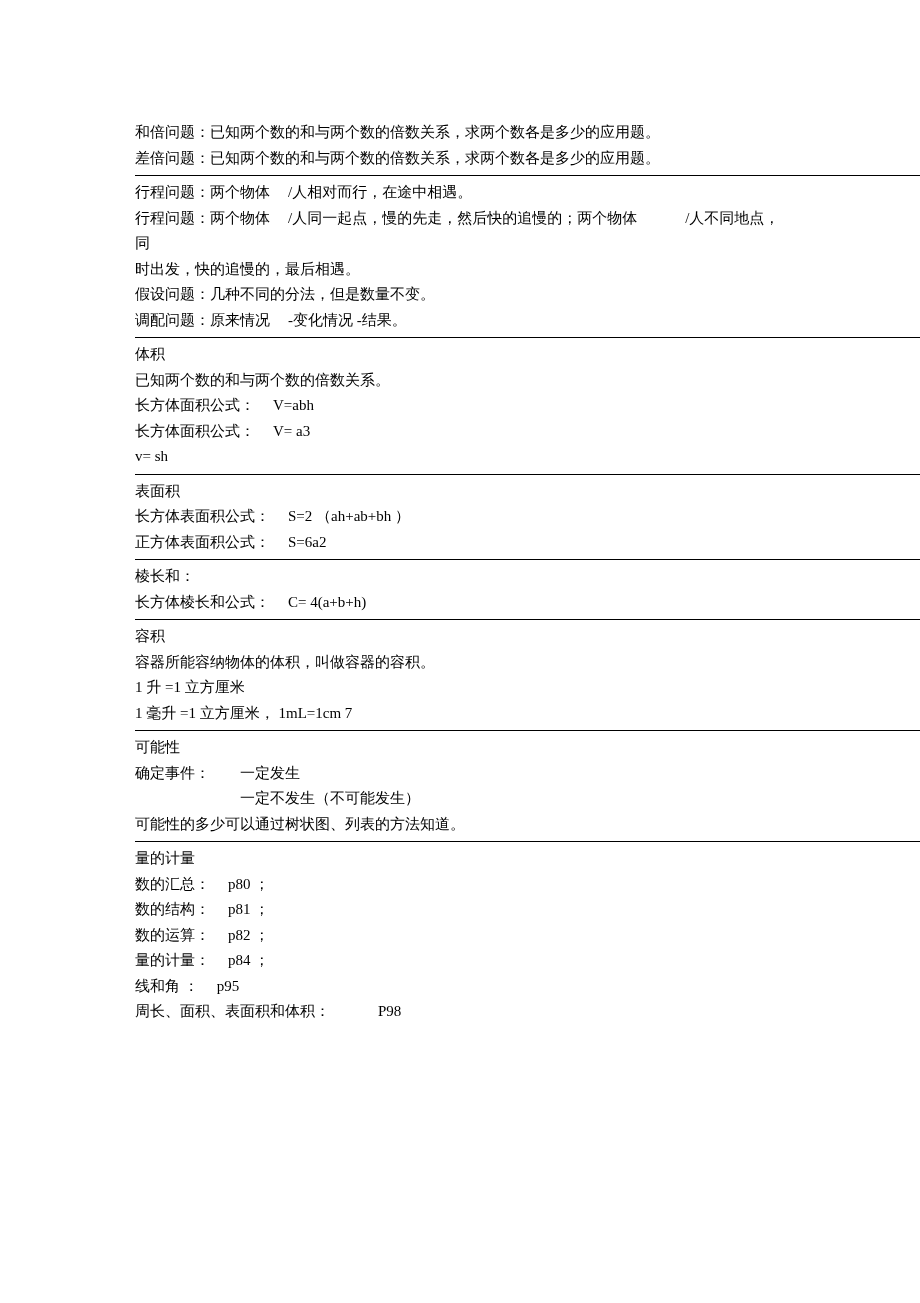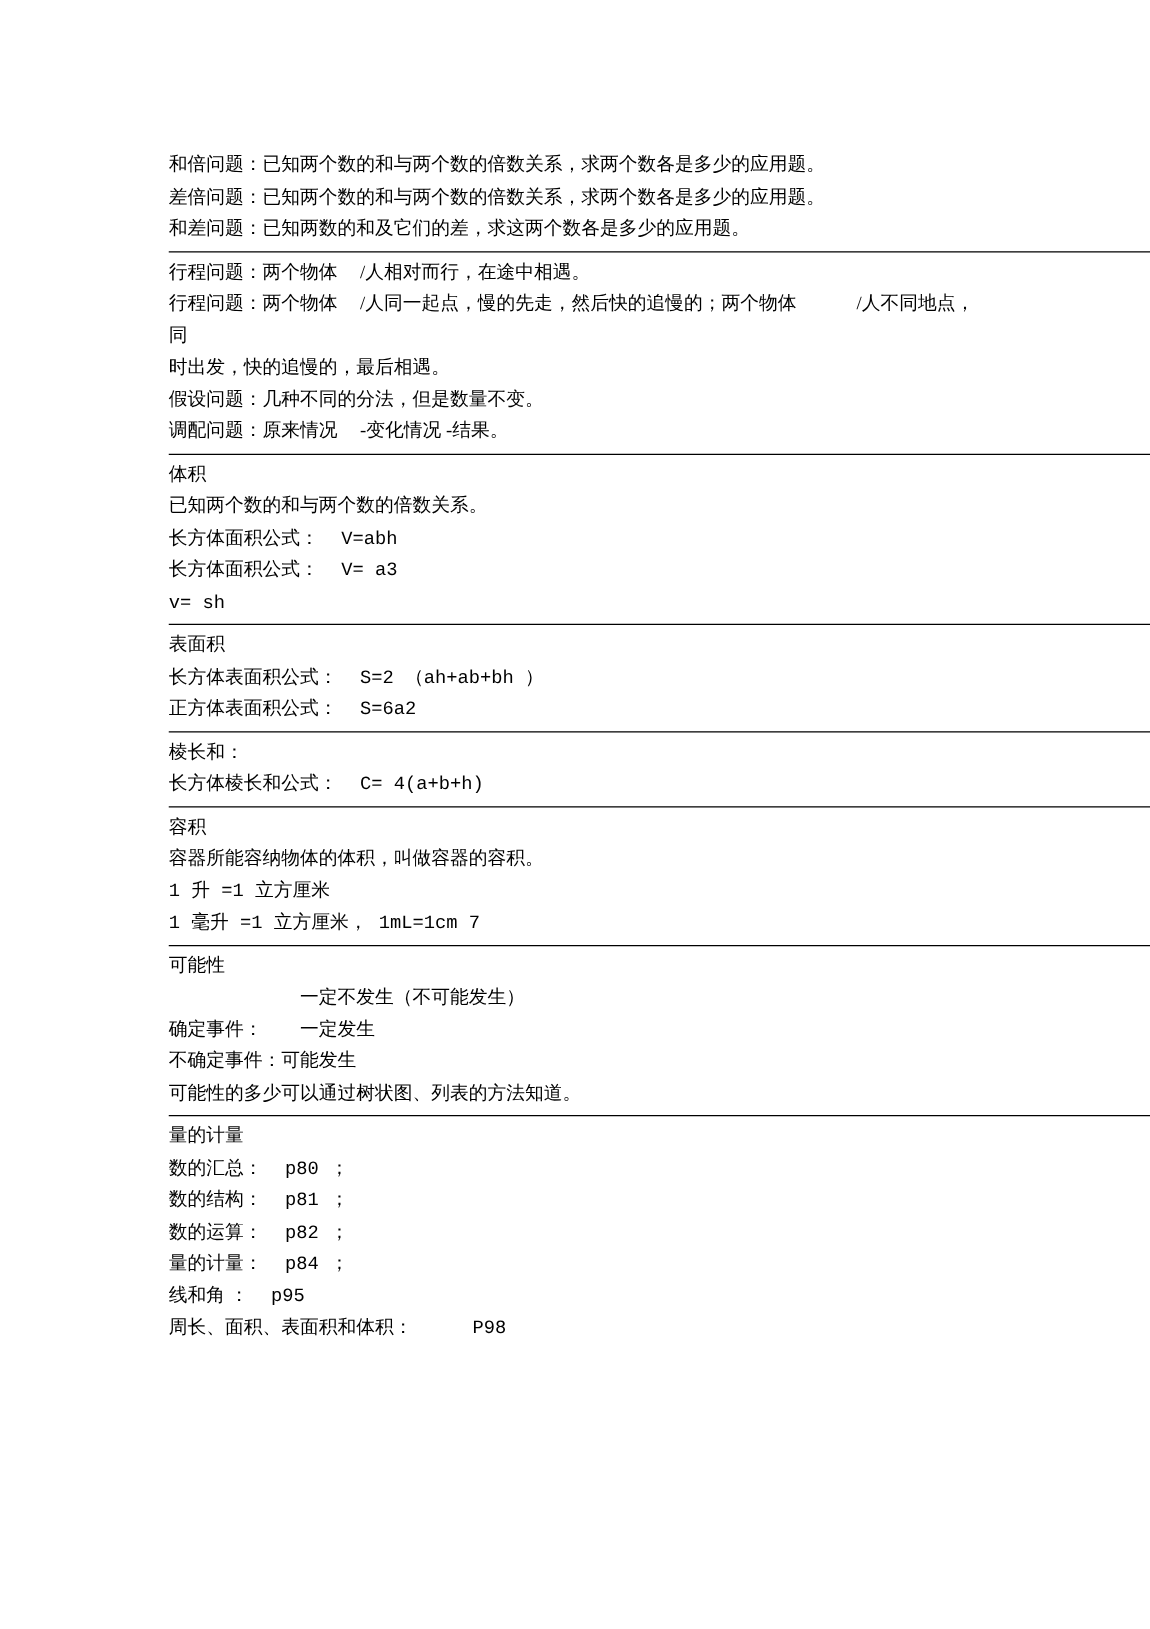--- a/index.html
+++ b/index.html
@@ -25,29 +25,28 @@
     margin: 4px 0 4px 135px;
     width: 2000px;
   }
   p {
     margin: 0;
     white-space: normal;
   }
   .gap-s { display:inline-block; width: 18px; }
   .gap-m { display:inline-block; width: 30px; }
   .gap-l { display:inline-block; width: 48px; }
-  .mix { font-family: Liberation Mono, monospace; }
+  .mix { font-family: Liberation Serif, serif; }
 </style>
 </head>
 <body>
 
 <div class="section">
   <p>和倍问题：已知两个数的和与两个数的倍数关系，求两个数各是多少的应用题。</p>
   <p>差倍问题：已知两个数的和与两个数的倍数关系，求两个数各是多少的应用题。</p>
-  <p>和差问题：已知两数的和及它们的差，求这两个数各是多少的应用题。</p>
 </div>
 
 <hr class="divider">
 
 <div class="section">
   <p>
     <span>行程问题：两个物体</span><span class="gap-s"></span><span>/人相对而行，在途中相遇。</span>
   </p>
   <p>
     <span>行程问题：两个物体</span><span class="gap-s"></span><span>/人同一起点，慢的先走，然后快的追慢的；两个物体</span><span class="gap-l"></span><span>/人不同地点，同</span>
@@ -100,25 +99,24 @@
   <p>容积</p>
   <p>容器所能容纳物体的体积，叫做容器的容积。</p>
   <p class="mix">1 升 =1 立方厘米</p>
   <p class="mix">1 毫升 =1 立方厘米，   1mL=1cm 7</p>
 </div>
 
 <hr class="divider">
 
 <div class="section">
   <p>可能性</p>
-  <p style="padding-left: 105px;"><span>一定不发生（不可能发生）</span></p>
   <p>
     <span>确定事件：</span><span class="gap-m"></span><span>一定发生</span>
   </p>
-  <p>不确定事件：可能发生</p>
+  <p style="padding-left: 105px;"><span>一定不发生（不可能发生）</span></p>
   <p>可能性的多少可以通过树状图、列表的方法知道。</p>
 </div>
 
 <hr class="divider">
 
 <div class="section">
   <p>量的计量</p>
   <p>
     <span>数的汇总：</span><span class="gap-s"></span><span class="mix">p80 ；</span>
   </p>

